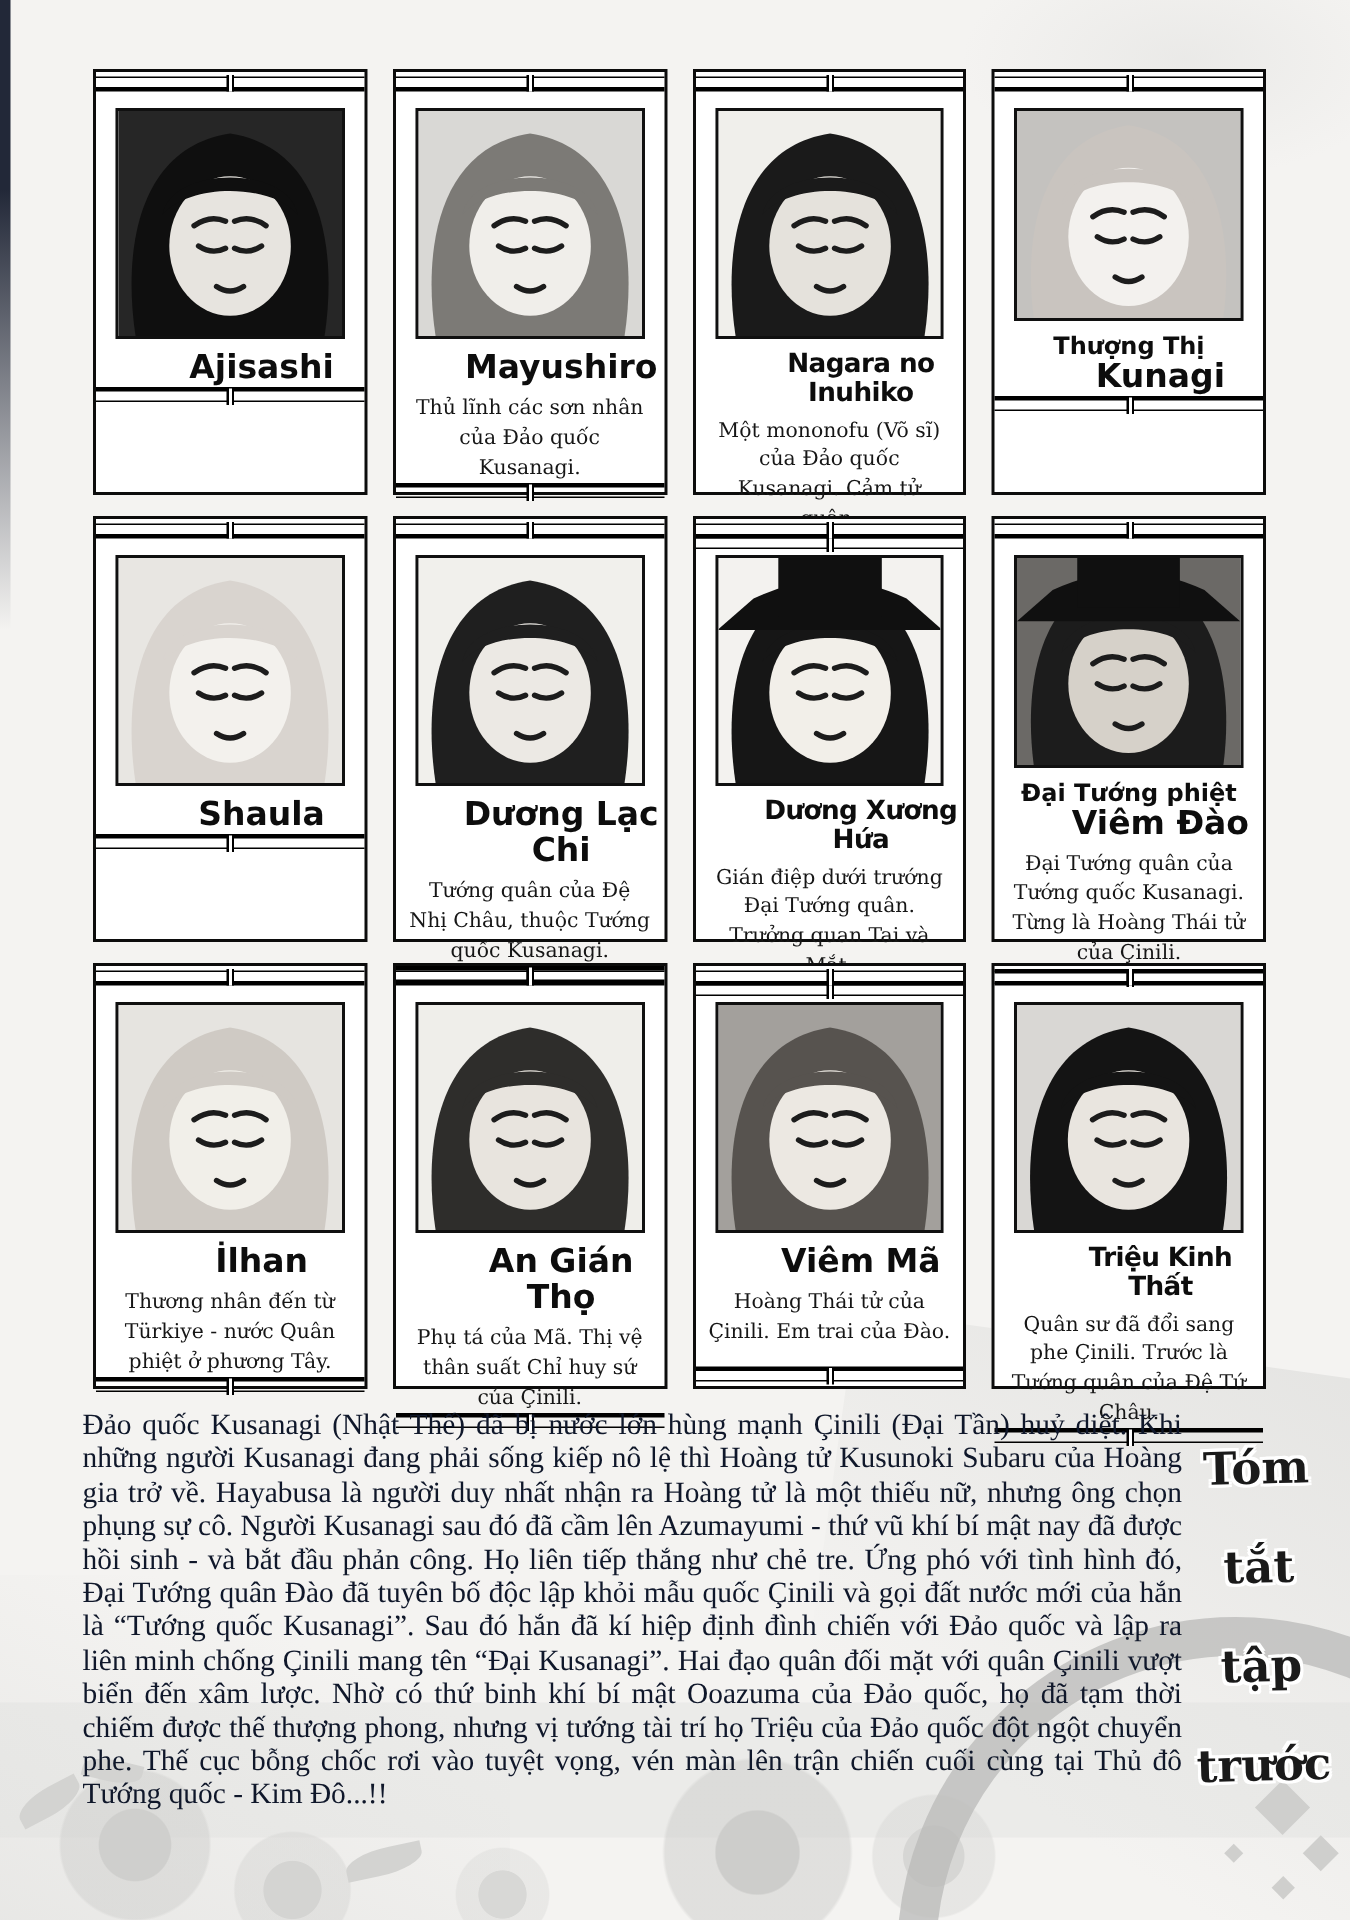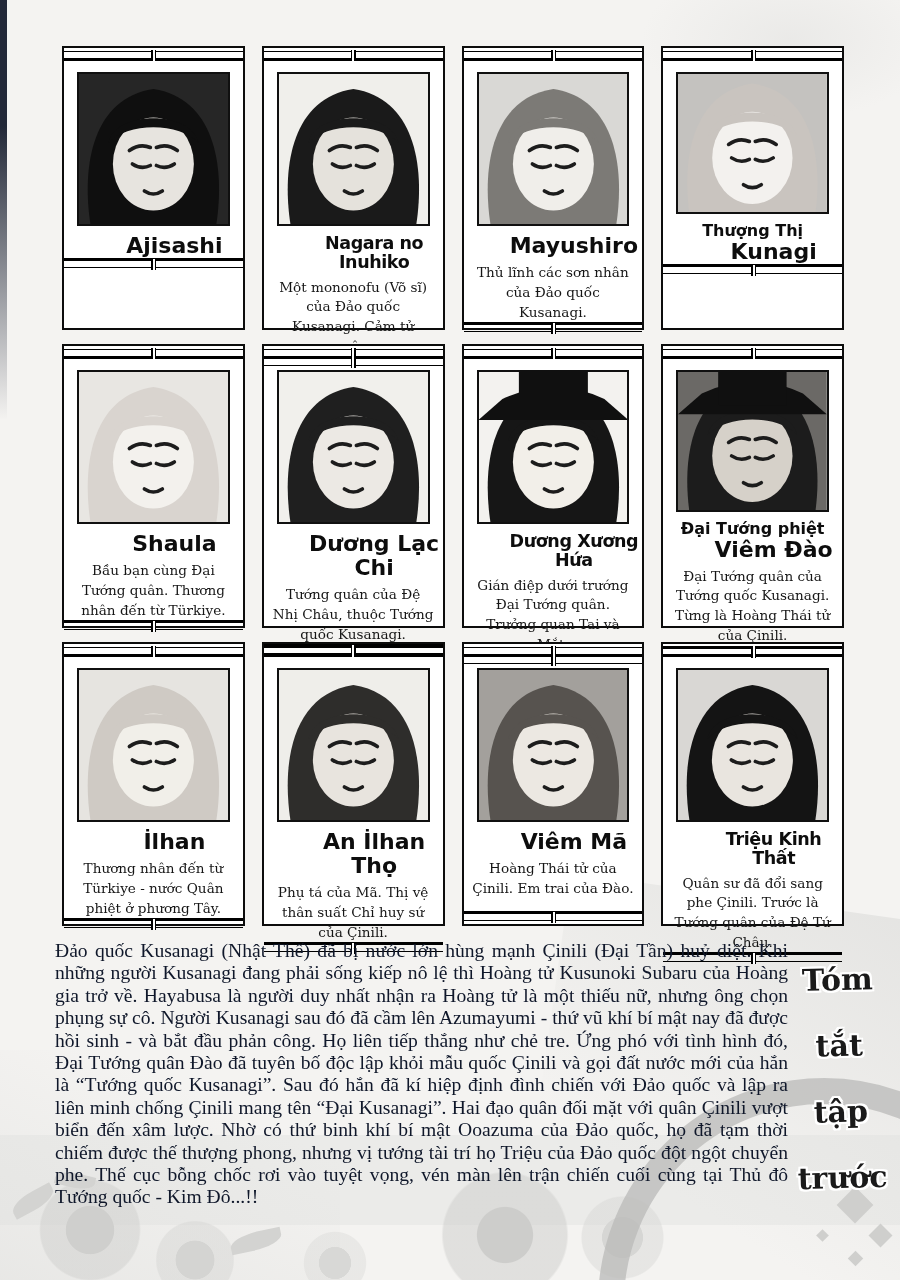--- a/index.html
+++ b/index.html
@@ -126,20 +126,48 @@
     <div class="name-block">
 
       <div class="name">Ajisashi</div>
     </div>
     <div class="band bottom"></div>
   </article>
     <article class="card">
     <div class="band top"></div>
     <div class="portrait">
       <svg viewBox="0 0 100 100" preserveAspectRatio="xMidYMid slice">
+        <rect class="p-bg" x="0" y="0" width="100" height="100" style="fill: rgb(217, 216, 213);"></rect>
+        <path class="p-hair" d="M8,100 C2,60 10,16 50,10 C90,16 98,60 92,100 Z" style="fill: rgb(124, 122, 118);"></path>
+        <ellipse class="p-face" cx="50" cy="60" rx="27" ry="31" style="fill: rgb(240, 238, 234);"></ellipse>
+        <path class="p-hair2" d="M20,46 C24,24 76,24 80,46 C68,32 32,32 20,46 Z" style="fill: rgb(124, 122, 118);"></path>
+        <g stroke="#1c1c1c" stroke-width="2.4" fill="none" stroke-linecap="round">
+          <path d="M34,51 q7,-5 14,-2"></path>
+          <path d="M52,49 q7,-3 14,2"></path>
+          <path d="M36,60 q6,4 12,1"></path>
+          <path d="M52,61 q6,3 12,-1"></path>
+          <path d="M44,78 q6,4 12,0"></path>
+        </g>
+        <g class="p-hat" style="display:none">
+          <path d="M0,32 L100,32 L84,18 Q50,2 16,18 Z" fill="#101010"></path>
+          <rect x="27" y="0" width="46" height="26" fill="#101010"></rect>
+        </g>
+      </svg>
+    </div>
+    <div class="name-block">
+
+      <div class="name">Mayushiro</div>
+    </div>
+    <div class="desc">Thủ lĩnh các sơn nhân của Đảo quốc Kusanagi.</div>
+    <div class="band bottom"></div>
+  </article>
+    <article class="card">
+    <div class="band top"></div>
+    <div class="portrait">
+      <svg viewBox="0 0 100 100" preserveAspectRatio="xMidYMid slice">
         <rect class="p-bg" x="0" y="0" width="100" height="100" style="fill: rgb(240, 239, 235);"></rect>
         <path class="p-hair" d="M8,100 C2,60 10,16 50,10 C90,16 98,60 92,100 Z" style="fill: rgb(26, 26, 26);"></path>
         <ellipse class="p-face" cx="50" cy="60" rx="27" ry="31" style="fill: rgb(229, 226, 220);"></ellipse>
         <path class="p-hair2" d="M20,46 C24,24 76,24 80,46 C68,32 32,32 20,46 Z" style="fill: rgb(26, 26, 26);"></path>
         <g stroke="#1c1c1c" stroke-width="2.4" fill="none" stroke-linecap="round">
           <path d="M34,51 q7,-5 14,-2"></path>
           <path d="M52,49 q7,-3 14,2"></path>
           <path d="M36,60 q6,4 12,1"></path>
           <path d="M52,61 q6,3 12,-1"></path>
           <path d="M44,78 q6,4 12,0"></path>
@@ -150,48 +178,20 @@
         </g>
       </svg>
     </div>
     <div class="name-block">
 
       <div class="name long">Nagara no Inuhiko</div>
     </div>
     <div class="desc">Một mononofu (Võ sĩ) của Đảo quốc Kusanagi. Cảm tử quân.</div>
     <div class="band bottom"></div>
   </article>
-    <article class="card">
-    <div class="band top"></div>
-    <div class="portrait">
-      <svg viewBox="0 0 100 100" preserveAspectRatio="xMidYMid slice">
-        <rect class="p-bg" x="0" y="0" width="100" height="100" style="fill: rgb(217, 216, 213);"></rect>
-        <path class="p-hair" d="M8,100 C2,60 10,16 50,10 C90,16 98,60 92,100 Z" style="fill: rgb(124, 122, 118);"></path>
-        <ellipse class="p-face" cx="50" cy="60" rx="27" ry="31" style="fill: rgb(240, 238, 234);"></ellipse>
-        <path class="p-hair2" d="M20,46 C24,24 76,24 80,46 C68,32 32,32 20,46 Z" style="fill: rgb(124, 122, 118);"></path>
-        <g stroke="#1c1c1c" stroke-width="2.4" fill="none" stroke-linecap="round">
-          <path d="M34,51 q7,-5 14,-2"></path>
-          <path d="M52,49 q7,-3 14,2"></path>
-          <path d="M36,60 q6,4 12,1"></path>
-          <path d="M52,61 q6,3 12,-1"></path>
-          <path d="M44,78 q6,4 12,0"></path>
-        </g>
-        <g class="p-hat" style="display:none">
-          <path d="M0,32 L100,32 L84,18 Q50,2 16,18 Z" fill="#101010"></path>
-          <rect x="27" y="0" width="46" height="26" fill="#101010"></rect>
-        </g>
-      </svg>
-    </div>
-    <div class="name-block">
-
-      <div class="name">Mayushiro</div>
-    </div>
-    <div class="desc">Thủ lĩnh các sơn nhân của Đảo quốc Kusanagi.</div>
-    <div class="band bottom"></div>
-  </article>
     <article class="card two-line">
     <div class="band top"></div>
     <div class="portrait">
       <svg viewBox="0 0 100 100" preserveAspectRatio="xMidYMid slice">
         <rect class="p-bg" x="0" y="0" width="100" height="100" style="fill: rgb(196, 194, 191);"></rect>
         <path class="p-hair" d="M8,100 C2,60 10,16 50,10 C90,16 98,60 92,100 Z" style="fill: rgb(201, 196, 191);"></path>
         <ellipse class="p-face" cx="50" cy="60" rx="27" ry="31" style="fill: rgb(243, 241, 238);"></ellipse>
         <path class="p-hair2" d="M20,46 C24,24 76,24 80,46 C68,32 32,32 20,46 Z" style="fill: rgb(201, 196, 191);"></path>
         <g stroke="#1c1c1c" stroke-width="2.4" fill="none" stroke-linecap="round">
           <path d="M34,51 q7,-5 14,-2"></path>
@@ -230,21 +230,20 @@
         <g class="p-hat" style="display:none">
           <path d="M0,32 L100,32 L84,18 Q50,2 16,18 Z" fill="#101010"></path>
           <rect x="27" y="0" width="46" height="26" fill="#101010"></rect>
         </g>
       </svg>
     </div>
     <div class="name-block">
 
       <div class="name">Shaula</div>
     </div>
-    <div class="desc">Bầu bạn cùng Đại Tướng quân. Thương nhân đến từ Türkiye.</div>
     <div class="band bottom"></div>
   </article>
     <article class="card">
     <div class="band top"></div>
     <div class="portrait">
       <svg viewBox="0 0 100 100" preserveAspectRatio="xMidYMid slice">
         <rect class="p-bg" x="0" y="0" width="100" height="100" style="fill: rgb(241, 240, 236);"></rect>
         <path class="p-hair" d="M8,100 C2,60 10,16 50,10 C90,16 98,60 92,100 Z" style="fill: rgb(31, 31, 31);"></path>
         <ellipse class="p-face" cx="50" cy="60" rx="27" ry="31" style="fill: rgb(236, 233, 228);"></ellipse>
         <path class="p-hair2" d="M20,46 C24,24 76,24 80,46 C68,32 32,32 20,46 Z" style="fill: rgb(31, 31, 31);"></path>
@@ -368,21 +367,21 @@
           <path d="M44,78 q6,4 12,0"></path>
         </g>
         <g class="p-hat" style="display:none">
           <path d="M0,32 L100,32 L84,18 Q50,2 16,18 Z" fill="#101010"></path>
           <rect x="27" y="0" width="46" height="26" fill="#101010"></rect>
         </g>
       </svg>
     </div>
     <div class="name-block">
 
-      <div class="name">An İlhan Thọ</div>
+      <div class="name">An Gián Thọ</div>
     </div>
     <div class="desc">Phụ tá của Mã. Thị vệ thân suất Chỉ huy sứ của Çinili.</div>
     <div class="band bottom"></div>
   </article>
     <article class="card">
     <div class="band top"></div>
     <div class="portrait">
       <svg viewBox="0 0 100 100" preserveAspectRatio="xMidYMid slice">
         <rect class="p-bg" x="0" y="0" width="100" height="100" style="fill: rgb(163, 160, 156);"></rect>
         <path class="p-hair" d="M8,100 C2,60 10,16 50,10 C90,16 98,60 92,100 Z" style="fill: rgb(87, 83, 79);"></path>

